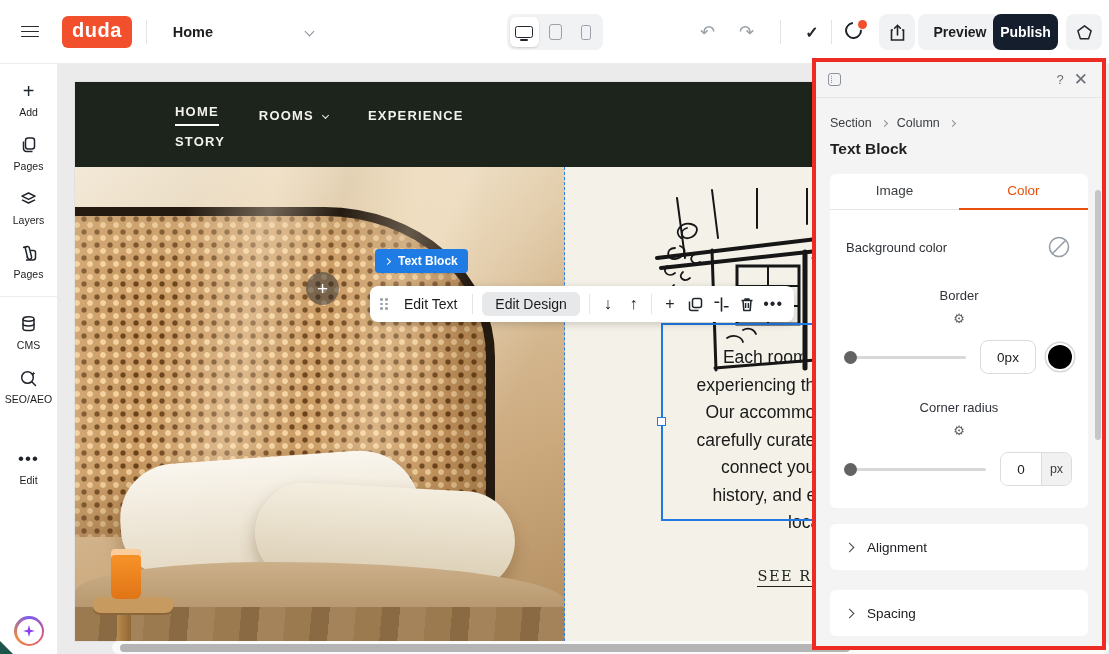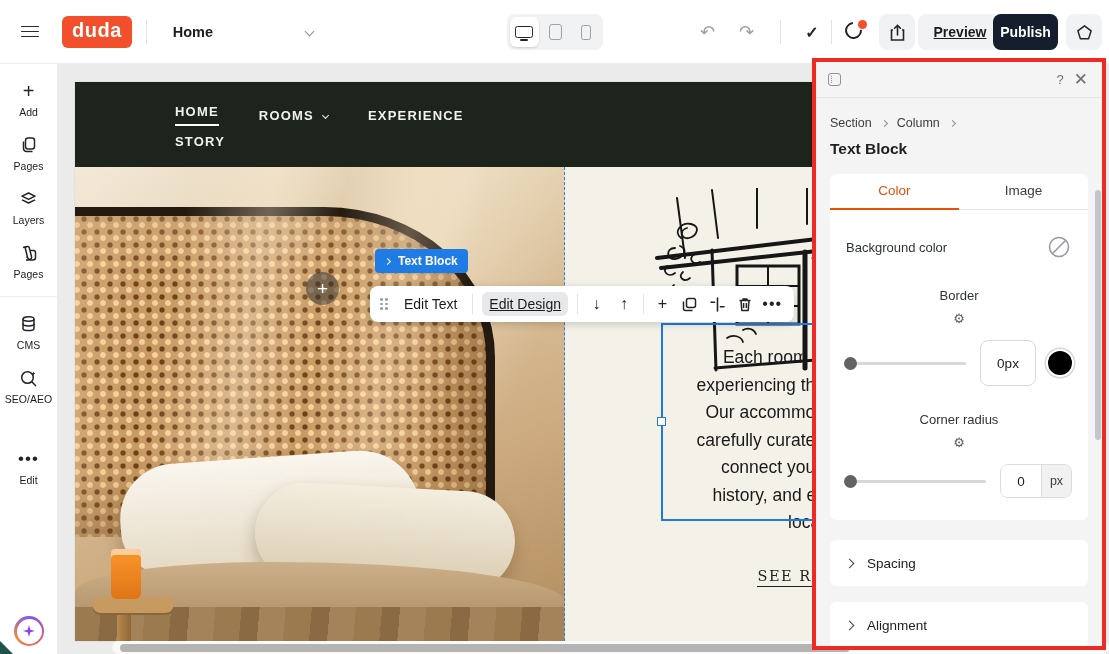--- a/index.html
+++ b/index.html
@@ -83,21 +83,21 @@
   
   .sel-box { position:absolute; left:603px; top:259px; width:290px; height:198px; border:2px solid #2079e2; z-index:10; }
   .sel-handle { position:absolute; left:-6px; top:50%; margin-top:-5px; width:9px; height:9px; background:#fff; border:1.5px solid #2079e2; }
   .sel-handle.topr { left:auto; right:60px; top:-6px; margin:0; border-radius:5px; width:26px; height:10px; }
   .chip { position:absolute; left:317px; top:185px; height:24px; background:#1f7ce4; color:#fff; border-radius:4px; display:flex; align-items:center; gap:8px; padding:0 10px; font-size:12px; font-weight:bold; z-index:11; cursor:pointer; }
   .chip .chev { border-color:#fff; width:5px; height:5px; }
   .etoolbar { position:absolute; left:312px; top:222px; width:424px; height:36px; background:#fff; border-radius:8px; box-shadow:0 2px 8px rgba(0,0,0,.18); display:flex; align-items:center; z-index:11; padding:0 8px; }
   .etoolbar .drag { display:grid; grid-template-columns:3px 3px; gap:2px; margin:0 6px 0 2px; }
   .etoolbar .drag i { width:2.5px; height:2.5px; background:#9aa1ab; border-radius:50%; }
   .etoolbar .t-lbl { font-size:14px; font-weight:500; color:#1b1b1b; padding:0 10px; cursor:pointer; white-space:nowrap; }
-  .etoolbar .t-lbl.pill { background:#e7e8ea; border-radius:6px; padding:4px 7px; margin:0 4px;text-decoration:underline; }
+  .etoolbar .t-lbl.pill { background:#e7e8ea; border-radius:6px; padding:4px 13px; margin:0 4px; }
   .etoolbar .t-div { width:1px; height:20px; background:#e4e4e4; margin:0 5px; }
   .etoolbar .t-ico { width:30px; height:30px; display:flex; align-items:center; justify-content:center; color:#20242b; font-size:16px; cursor:pointer; }
   .plus-overlay { position:absolute; left:248px; top:208px; width:33px; height:33px; border-radius:50%; background:rgba(55,55,55,.55); color:#fff; display:flex; align-items:center; justify-content:center; font-size:19px; z-index:9; cursor:pointer; }
 
   
   .hscroll-track { position:absolute; left:54px; top:577px; width:997px; height:13px; background:#fafafa; border-radius:7px; }
   .hscroll-thumb { position:absolute; left:62px; top:580px; width:730px; height:8px; background:#b4b4b4; border-radius:4px; cursor:pointer; }
 
   
   .panel-wrap { position:absolute; left:812px; top:58px; width:294px; height:592px; border:4px solid #ee2b22; z-index:60; background:#f4f4f5; }
@@ -120,21 +120,21 @@
   .tab.active { color:#e8500a; }
   .tab.active:after { content:""; position:absolute; left:0; right:0; bottom:-1px; height:2px; background:#e8500a; }
   .row-label { display:flex; align-items:center; gap:8px; font-size:13px; color:#2f3338; }
   .gear { font-size:13px; color:#5f6368; cursor:pointer; }
   .bg-row { margin:24px 16px 16px; display:flex; align-items:center; justify-content:space-between; }
   .nocolor { width:26px; height:26px; cursor:pointer; }
   .lbl-row { margin:28px 16px 0;flex-direction:column; }
   .slider-row { margin:14px 16px 0; display:flex; align-items:center; }
   .track { position:relative; height:3px; background:#d8d8d8; border-radius:2px; flex:1; }
   .knob { position:absolute; left:-2px; top:-5px; width:13px; height:13px; background:#636363; border-radius:50%; cursor:pointer; }
-  .val-box { width:56px; height:46px; border:1px solid #dadce0; border-radius:8px; background:#fff; font-size:13.5px; color:#202124; text-align:center; margin-left:14px; font-family:"Liberation Sans",sans-serif; }
+  .val-box { width:56px; height:34px; border:1px solid #dadce0; border-radius:8px; background:#fff; font-size:13.5px; color:#202124; text-align:center; margin-left:14px; font-family:"Liberation Sans",sans-serif; }
   .swatch { width:24px; height:24px; border-radius:50%; background:#000; margin-left:12px; box-shadow:0 0 0 2px #fff,0 0 0 3.5px #d6d6d6; cursor:pointer; }
   .unit-box { display:flex; margin-left:14px; border:1px solid #dadce0; border-radius:8px; overflow:hidden; height:34px; }
   .unit-box input { width:40px; border:none; text-align:center; font-size:13.5px; color:#202124; background:#fff; font-family:"Liberation Sans",sans-serif; }
   .unit-box .unit { width:30px; background:#f1f1f1; border-left:1px solid #dadce0; display:flex; align-items:center; justify-content:center; font-size:12.5px; color:#3c4043; }
   .card1-pad { padding-bottom:22px; }
   .p-scroll { position:absolute; right:1px; top:128px; width:6px; height:250px; background:#b7bac0; border-radius:3px; opacity:.8; cursor:pointer; }
 </style>
 </head>
 <body>
 
@@ -177,21 +177,21 @@
   </div>
 
   <button class="tb-btn icon36" style="left:879px;">
     <svg width="15" height="17" viewBox="0 0 15 17">
         <g fill="none" stroke="#20242b" stroke-width="1.6">
           <path d="M3 6H1.5v10h12V6H12"></path>
           <path d="M7.5 11V1.5M4.6 4.2L7.5 1.3l2.9 2.9" stroke-linecap="round"></path>
         </g>
       </svg>
   </button>
-  <button class="tb-btn" style="left:918px; width:84px;text-decoration:underline;">Preview</button>
+  <button class="tb-btn" style="left:918px; width:84px;">Preview</button>
   <button class="tb-btn publish" style="left:993px; width:65px;">Publish</button>
   <button class="tb-btn icon36" style="left:1066px;">
     <svg width="17" height="17" viewBox="0 0 18 18">
         <path d="M9 2L16 7.3 13.4 15.5H4.6L2 7.3Z" fill="none" stroke="#20242b" stroke-width="1.6" stroke-linejoin="round"></path>
       </svg>
   </button>
 </header>
 
 <nav class="sidebar">
   <div class="sb-item">
@@ -389,22 +389,22 @@
         <span class="crumb">Section</span>
         <i class="chev right sm lite"></i>
         <span class="crumb">Column</span>
         <i class="chev right sm lite"></i>
       </div>
       <div class="p-title">Text Block</div>
 
       <div class="card card1-pad">
 
         <div class="tabs">
+          <div class="tab">Image</div>
           <div class="tab active">Color</div>
-          <div class="tab">Image</div>
         </div>
 
         <div class="bg-row">
           <span class="row-label">Background color</span>
           <span class="nocolor">
             <svg width="26" height="26" viewBox="0 0 26 26" fill="none" stroke="#969da6" stroke-width="1.6">
                 <circle cx="13" cy="13" r="9.5"></circle>
                 <path d="M6.3 19.7L19.7 6.3"></path>
               </svg>
           </span>
@@ -430,26 +430,26 @@
           <span class="track">
               <span class="knob"></span>
             </span>
           <span class="unit-box">
             <input value="0" style="">
             <span class="unit">px</span>
           </span>
         </div>
       </div>
 
+      <div class="card accordion">
+        <i class="chev right"></i>
+        <span>Alignment</span>
+      </div>
+
       <div class="card accordion" style="margin-top:20px;">
         <i class="chev right"></i>
         <span>Spacing</span>
       </div>
-
-      <div class="card accordion">
-        <i class="chev right"></i>
-        <span>Alignment</span>
-      </div>
     </div>
 
     <div class="p-scroll"></div>
   </div>
 </aside>
 
 </body></html>

